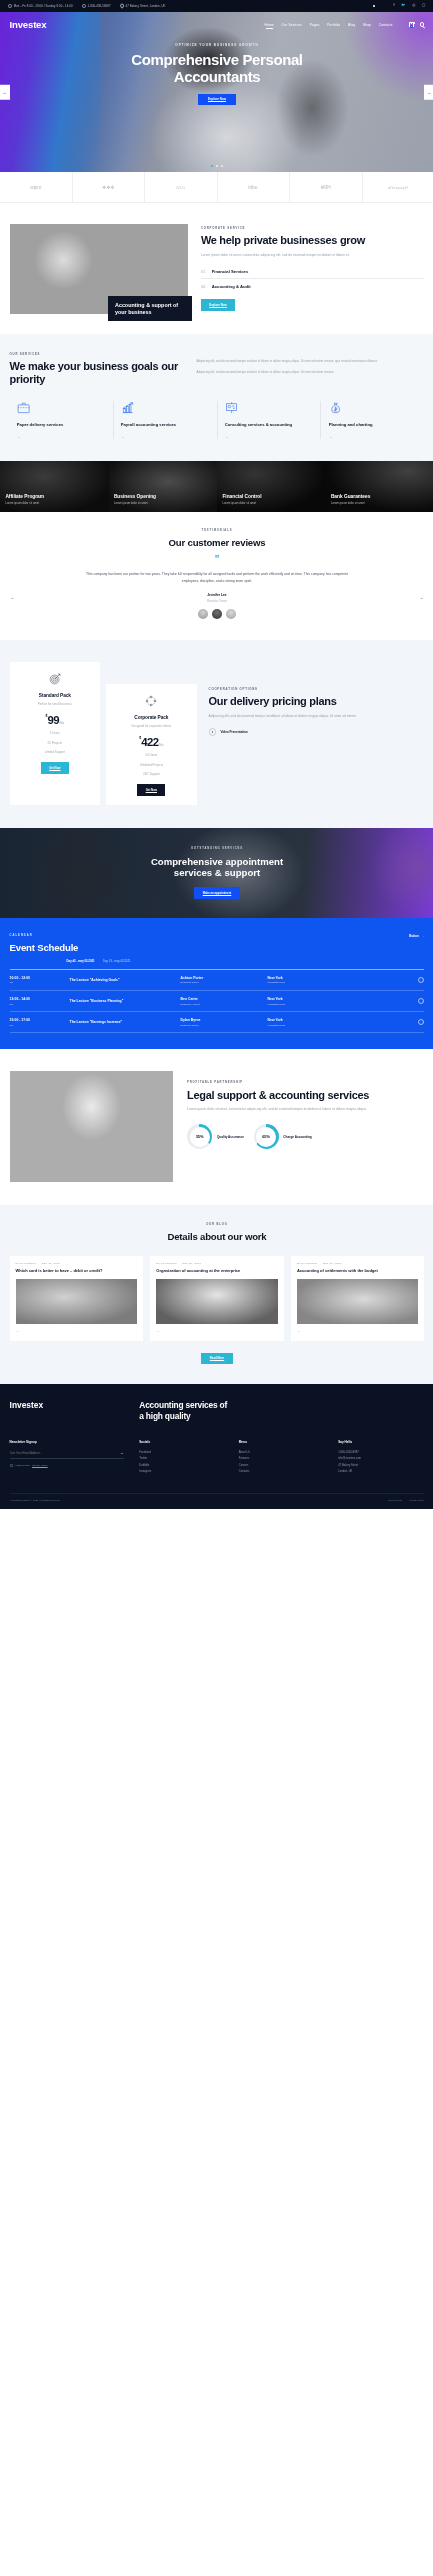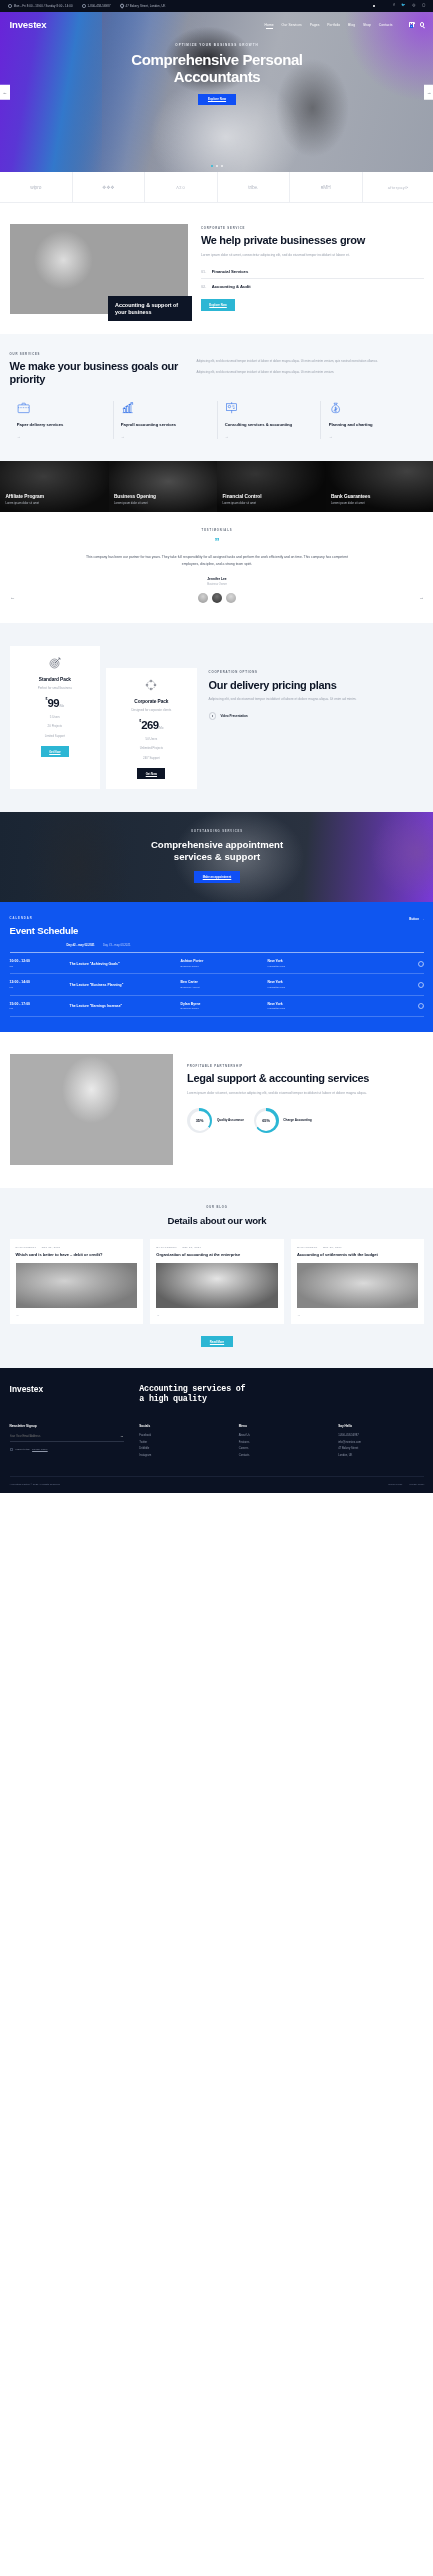--- a/index.html
+++ b/index.html
@@ -223,21 +223,21 @@
   .bp2 { background:radial-gradient(ellipse at 50% 35%,#e2e5e9,#5d6169 78%); }
   .bp3 { background:radial-gradient(ellipse at 55% 45%,#d7dade,#82868e 75%); }
   .b-arrow { font-size:3.6px; color:#b2b8c2; margin-top:5.4px; }
   .blog-btn { display:inline-block; background:#2cb6d4; color:#fff; font-size:2.8px;
     font-weight:700; padding:3.6px 8.4px; margin-top:12px; }
 
   
   .footer { background:#0b1223; color:#fff; padding:15.7px 9.6px 0; }
   .f-top { display:flex; gap:15.7px; align-items:flex-start; }
   .f-brand { font-size:8.4px; font-weight:700; width:114px; flex:none; }
-  .f-claim { flex:1; font-size:8.4px; font-weight:700; line-height:1.25; letter-spacing:-0.2px;font-family:Liberation Mono, monospace; }
+  .f-claim { flex:1; font-size:8.4px; font-weight:700; line-height:1.25; letter-spacing:-0.2px; }
   .f-mid { display:flex; gap:15.7px; margin-top:19px; }
   .f-col-news { width:114px; flex:none; }
   .f-h { font-size:3.1px; font-weight:700; }
   .f-input { display:flex; align-items:center; border-bottom:0.6px solid #2b3346; margin-top:6.6px; padding-bottom:3px; }
   .f-input input { background:transparent; border:0; outline:0; color:#8e96a8; font-size:2.8px;
     font-family:"Liberation Sans", sans-serif; width:100%; }
   .f-input .go { font-size:3.6px; color:#fff; }
   .f-check { display:flex; align-items:center; gap:2.4px; margin-top:5.4px; font-size:2.5px; color:#8e96a8; }
   .f-box { width:3px; height:3px; border:0.6px solid #3a4459; flex:none; }
   .f-check a { color:#8e96a8; }
@@ -429,20 +429,21 @@
     </div>
     <div class="dcard">
       <div class="dcard-bg dc4"></div>
       <div class="dcard-t">Bank Guarantees</div>
       <div class="dcard-s">Lorem ipsum dolor sit amet</div>
     </div>
   </div>
 
   <div class="sec-test">
     <div class="test-kicker">TESTIMONIALS</div>
+    <div class="test-h2">Our customer reviews</div>
     <div class="quote-mark">”</div>
     <div class="test-body">This company has been our partner for two years. They take full responsibility for all assigned tasks and perform the work efficiently and on time. This company has competent employees, discipline, and a strong team spirit.</div>
     <div class="test-name">Jennifer Lee</div>
     <div class="test-role">Business Owner</div>
     <div class="avatars">
       <div class="avatar av1"></div>
       <div class="avatar av2"></div>
       <div class="avatar av3"></div>
     </div>
     <div class="test-nav l">←</div>
@@ -475,21 +476,21 @@
         <svg class="pc-ico" viewBox="0 0 24 24" fill="none" stroke="#2a3242" stroke-width=".9">
           <circle cx="12" cy="12" r="8" stroke-dasharray="2 2"></circle>
             <circle cx="12" cy="4" r="1.8"></circle>
             <circle cx="12" cy="20" r="1.8"></circle>
             <circle cx="4" cy="12" r="1.8"></circle>
             <circle cx="20" cy="12" r="1.8"></circle>
         </svg>
         <div class="pc-name">Corporate Pack</div>
         <div class="pc-sub">Designed for corporate clients</div>
         <div class="pc-price">
-          <span class="pc-cur">$</span><span class="pc-amt">269</span><span class="pc-per">/Mo</span>
+          <span class="pc-cur">$</span><span class="pc-amt">422</span><span class="pc-per">/Mo</span>
         </div>
         <div class="pc-feat">50 Users</div>
         <div class="pc-feat">Unlimited Projects</div>
         <div class="pc-feat">24/7 Support</div>
         <a href="#" class="pc-btn dark">Get Now</a>
       </div>
     </div>
 
     <div class="price-text">
       <div class="kicker">COOPERATION OPTIONS</div>

